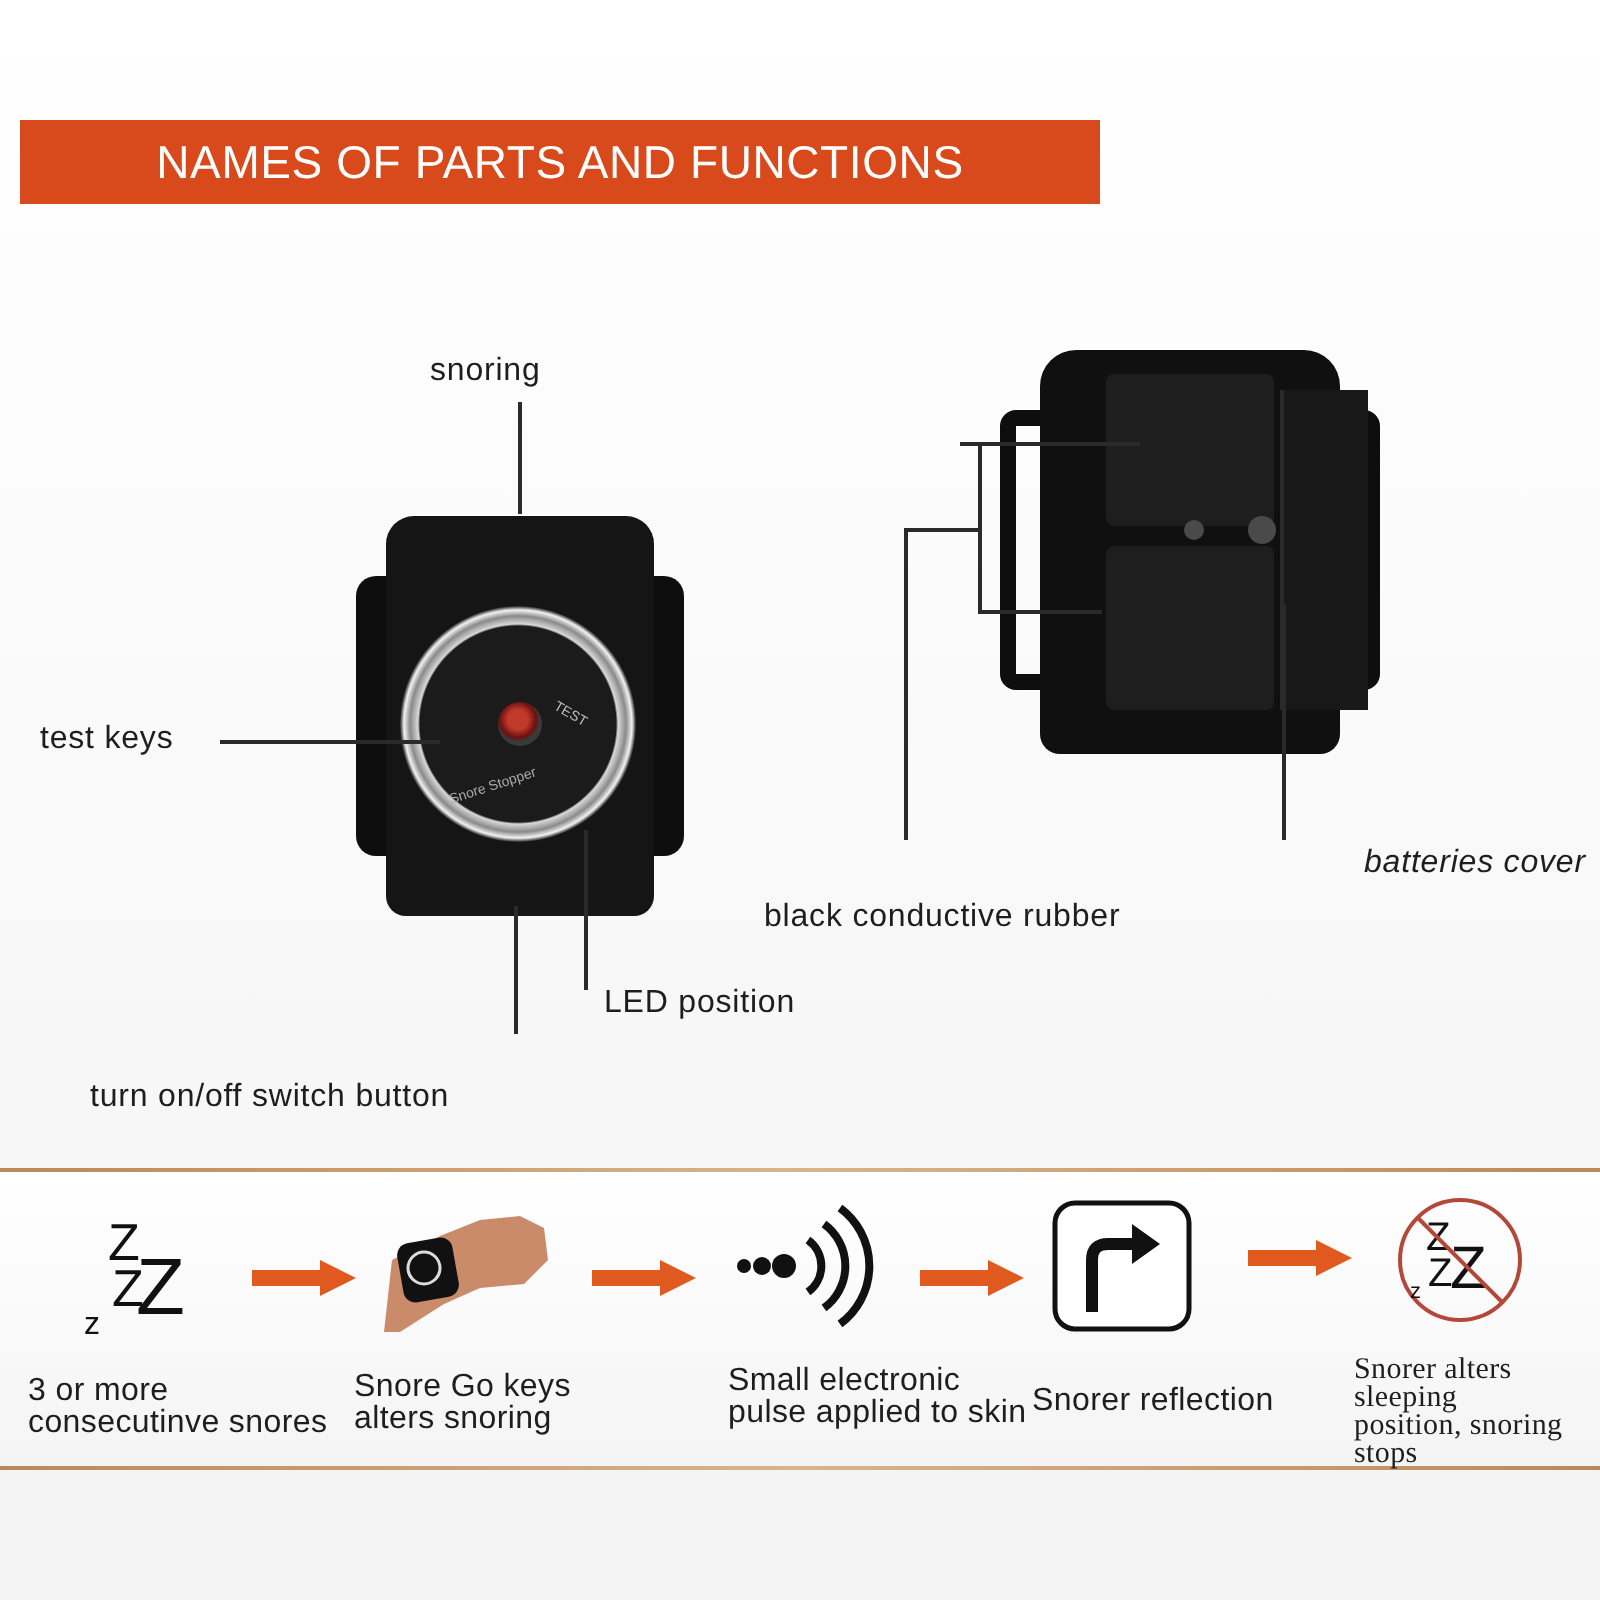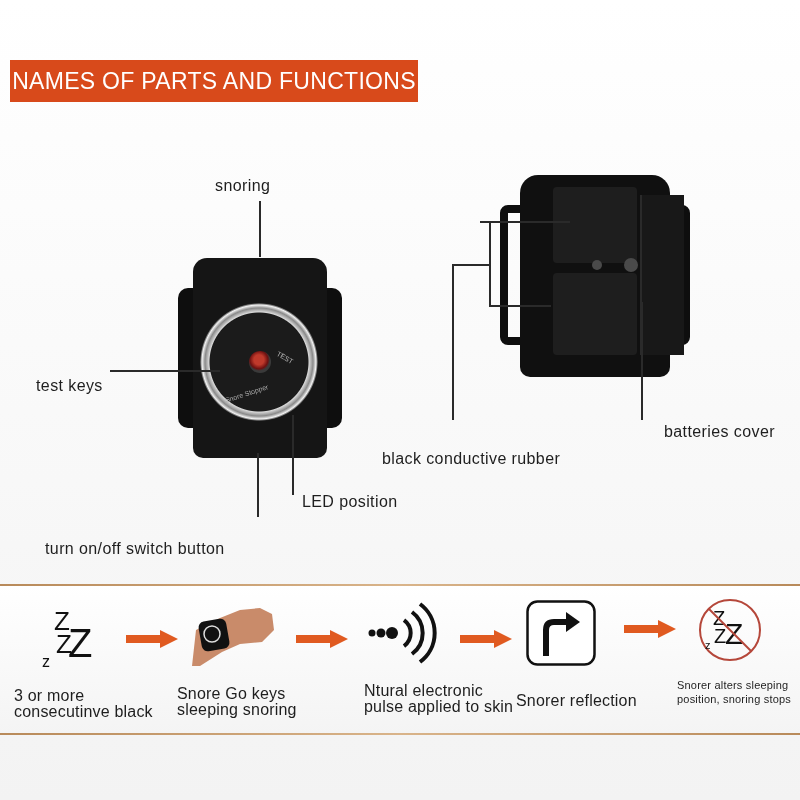--- a/index.html
+++ b/index.html
@@ -7,21 +7,21 @@
     width:800px; height:800px; overflow:hidden; position:relative;
     background:#fafafa;
     font-family:"Liberation Sans", "DejaVu Sans", sans-serif;
     color:#1a1a1a;
   }
   .page-bg {
     position:absolute; left:0; top:0; width:800px; height:800px;
     background: linear-gradient(180deg,#ffffff 0%,#f8f8f8 60%,#f3f3f3 100%);
   }
   .title-banner {
-    position:absolute; left:10px; top:60px; width:408px; height:42px;
+    position:absolute; left:10px; top:60px; width:540px; height:42px;
     background:#d84a1b;
     display:flex; align-items:center; justify-content:center;
   }
   .title-text {
     color:#ffffff; font-size:23px; letter-spacing:0.3px; white-space:nowrap;
   }
   .label {
     position:absolute; font-size:16px; color:#1e1e1e; white-space:nowrap; letter-spacing:0.4px;
   }
   .line { position:absolute; background:#2a2a2a; }
@@ -83,21 +83,21 @@
     background: linear-gradient(90deg,#b88a5a,#d9b48a,#b88a5a);
   }
   .flow-bg {
     position:absolute; left:0; top:585px; width:800px; height:150px;
     background: linear-gradient(180deg,#ffffff,#f4f4f4);
   }
   .step-icon { position:absolute; }
   .step-caption {
     position:absolute; font-size:16px; line-height:16px; color:#1e1e1e; letter-spacing:0.2px;
   }
-  .step-caption.small { font-size:11px; line-height:14px; }
+  .step-caption.small { font-size:15px; line-height:14px;font-family:Liberation Serif, serif; }
   .arrow { position:absolute; width:52px; height:18px; }
 </style>
 </head>
 <body>
 
 <div class="page-bg"></div>
 
 <div class="title-banner">
   <span class="title-text">NAMES OF PARTS AND FUNCTIONS</span>
 </div>
@@ -107,21 +107,21 @@
   <div class="body"></div>
   <div class="bezel"></div>
   <div class="led"></div>
   <span class="text-test">TEST</span>
   <span class="text-brand">Snore Stopper</span>
 </div>
 
 <span class="label" style="left:215px;top:177px;">snoring</span>
 <div class="line" style="left:259px;top:201px;width:2px;height:56px;"></div>
 
-<span class="label" style="left:36px;top:361px;margin-top:16px;">test keys</span>
+<span class="label" style="left:20px;top:361px;">test keys</span>
 <div class="line" style="left:110px;top:370px;width:110px;height:2px;"></div>
 
 <div class="line" style="left:292px;top:415px;width:2px;height:80px;"></div>
 <span class="label" style="left:302px;top:493px;">LED position</span>
 
 <div class="line" style="left:257px;top:453px;width:2px;height:64px;"></div>
 <span class="label" style="left:45px;top:540px;">turn on/off switch button</span>
 
 <div class="device-back">
   <div class="strap left"></div>
@@ -136,65 +136,65 @@
 </div>
 
 <div class="line" style="left:480px;top:221px;width:90px;height:2px;"></div>
 <div class="line" style="left:489px;top:221px;width:2px;height:85px;"></div>
 <div class="line" style="left:489px;top:305px;width:62px;height:2px;"></div>
 <div class="line" style="left:452px;top:264px;width:38px;height:2px;"></div>
 <div class="line" style="left:452px;top:264px;width:2px;height:156px;"></div>
 <span class="label" style="left:382px;top:450px;">black conductive rubber</span>
 
 <div class="line" style="left:641px;top:302px;width:2px;height:118px;"></div>
-<span class="label" style="left:664px;top:423px;">batteries cover</span>
+<span class="label" style="left:682px;top:423px;font-style:italic;">batteries cover</span>
 
 <div class="flow-bg"></div>
 <div class="flow-rule" style="top:584px;"></div>
 <div class="flow-rule" style="top:733px;"></div>
 
 <svg class="step-icon" style="left:40px;top:605px;" width="65" height="65" viewBox="0 0 65 65">
   <text x="14" y="25" font-family="Liberation Sans, sans-serif" font-size="26" fill="#111">Z</text>
   <text x="16" y="48" font-family="Liberation Sans, sans-serif" font-size="26" fill="#111">Z</text>
   <text x="28" y="52" font-family="Liberation Sans, sans-serif" font-size="40" fill="#111">Z</text>
   <text x="2" y="62" font-family="Liberation Sans, sans-serif" font-size="16" fill="#111">z</text>
 </svg>
 <div class="step-caption" style="left:14px;top:688px;">
   <div>3 or more</div>
-  <div>consecutinve black</div>
+  <div>consecutinve snores</div>
 </div>
 
 <svg class="arrow" style="left:126px;top:630px;" viewBox="0 0 52 18">
   <path d="M0 5 H34 V0 L52 9 L34 18 V13 H0 Z" fill="#e05a20"></path>
 </svg>
 
 <svg class="step-icon" style="left:190px;top:600px;" width="85" height="68" viewBox="0 0 85 68">
   <path d="M2 66 L6 30 L30 18 L50 10 L70 8 L82 14 L84 30 L72 42 L50 44 L32 52 L10 66 Z" fill="#c98b6a"></path>
   <rect x="10" y="20" width="28" height="30" rx="6" fill="#111" transform="rotate(-10 24 35)"></rect>
   <circle cx="22" cy="34" r="8" fill="none" stroke="#ddd" stroke-width="1.5"></circle>
 </svg>
 <div class="step-caption" style="left:177px;top:686px;">
   <div>Snore Go keys</div>
-  <div>sleeping snoring</div>
+  <div>alters snoring</div>
 </div>
 
 <svg class="arrow" style="left:296px;top:630px;" viewBox="0 0 52 18">
   <path d="M0 5 H34 V0 L52 9 L34 18 V13 H0 Z" fill="#e05a20"></path>
 </svg>
 
 <svg class="step-icon" style="left:368px;top:600px;" width="72" height="68" viewBox="0 0 72 68">
   <circle cx="4" cy="33" r="3.5" fill="#111"></circle>
   <circle cx="13" cy="33" r="4.5" fill="#111"></circle>
   <circle cx="24" cy="33" r="6" fill="#111"></circle>
   <path d="M36 20 A16 16 0 0 1 36 46" fill="none" stroke="#111" stroke-width="4"></path>
   <path d="M44 12 A26 26 0 0 1 44 54" fill="none" stroke="#111" stroke-width="4"></path>
   <path d="M52 4 A36 36 0 0 1 52 62" fill="none" stroke="#111" stroke-width="4"></path>
 </svg>
 <div class="step-caption" style="left:364px;top:683px;">
-  <div>Ntural electronic</div>
+  <div>Small electronic</div>
   <div>pulse applied to skin</div>
 </div>
 
 <svg class="arrow" style="left:460px;top:630px;" viewBox="0 0 52 18">
   <path d="M0 5 H34 V0 L52 9 L34 18 V13 H0 Z" fill="#e05a20"></path>
 </svg>
 
 <svg class="step-icon" style="left:526px;top:600px;" width="70" height="66" viewBox="0 0 70 66">
   <rect x="1.5" y="1.5" width="67" height="63" rx="10" fill="#fff" stroke="#111" stroke-width="2.5"></rect>
   <path d="M20 56 V30 Q20 22 28 22 H42" fill="none" stroke="#111" stroke-width="6"></path>

